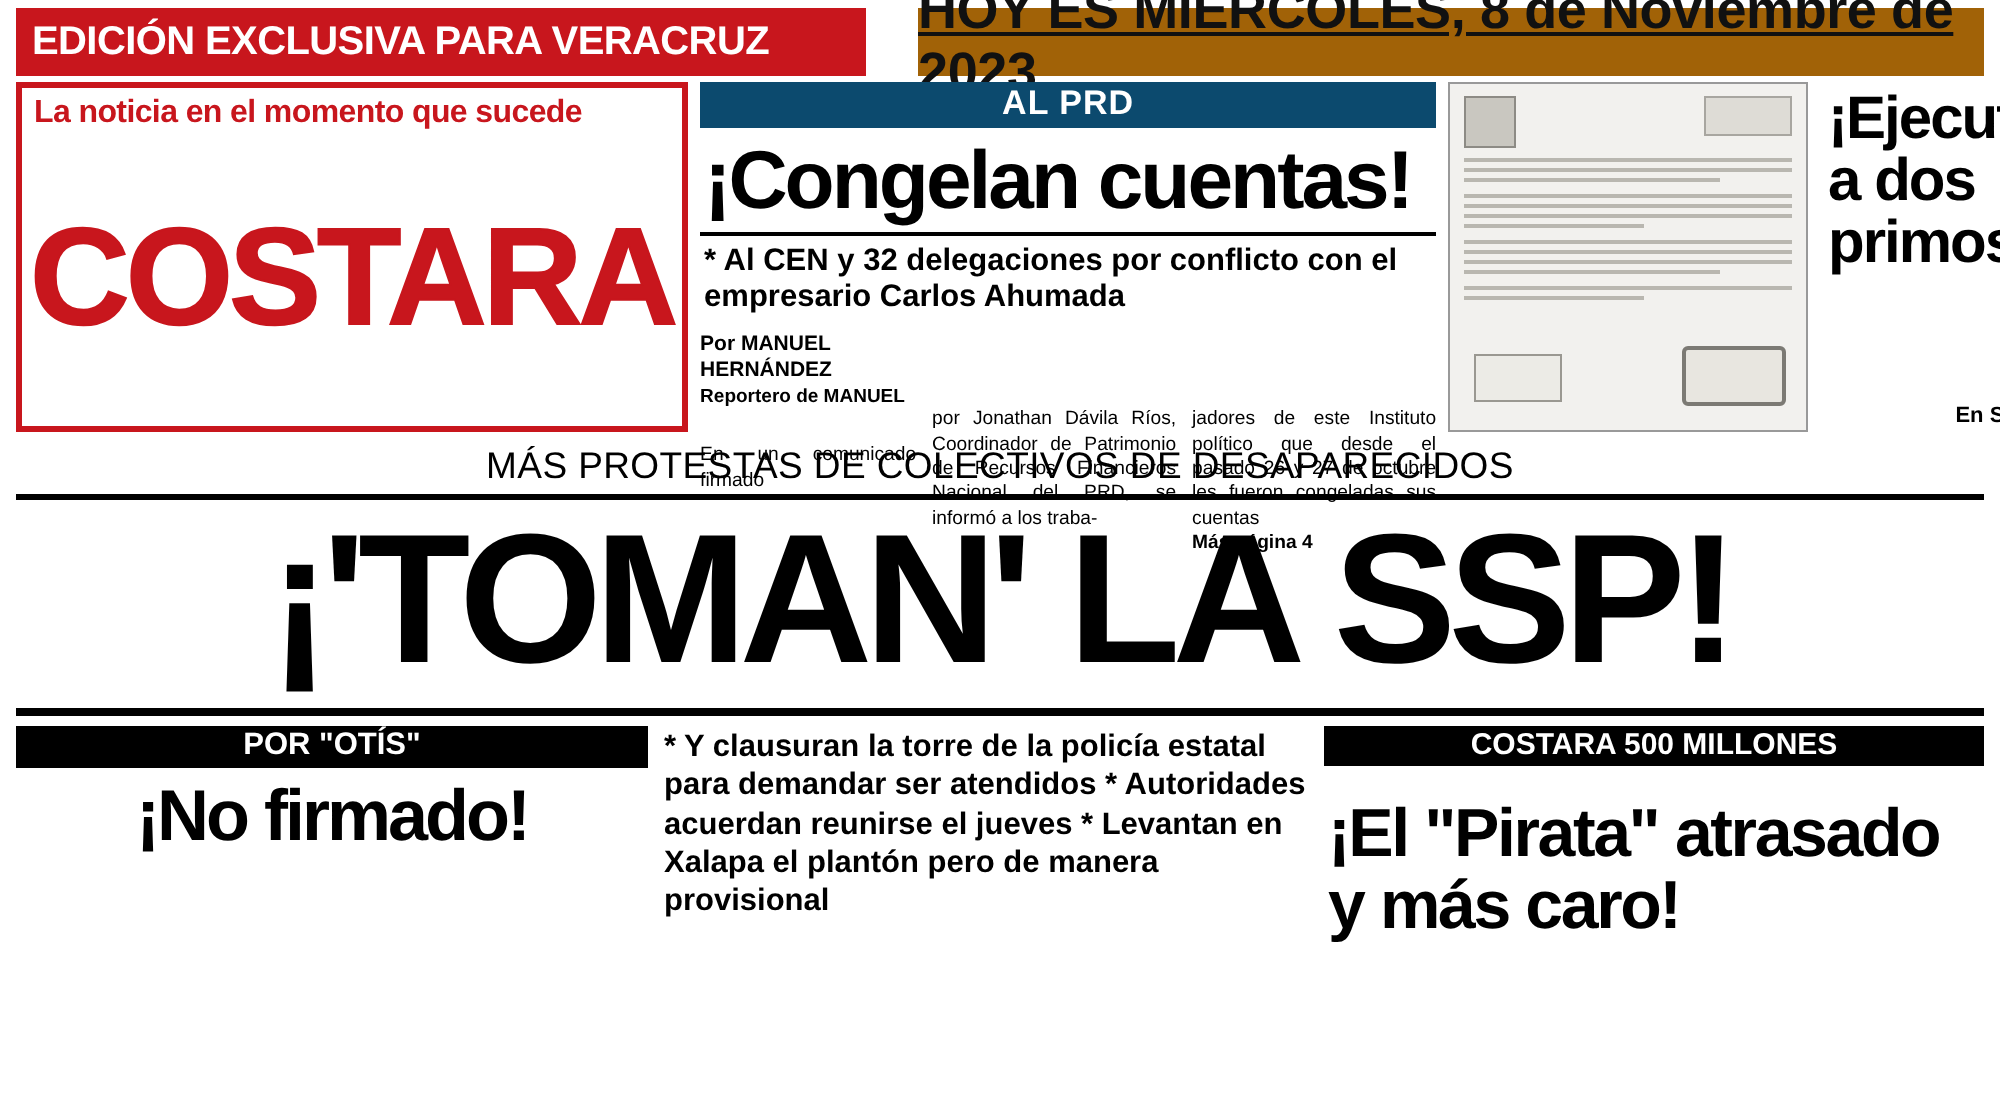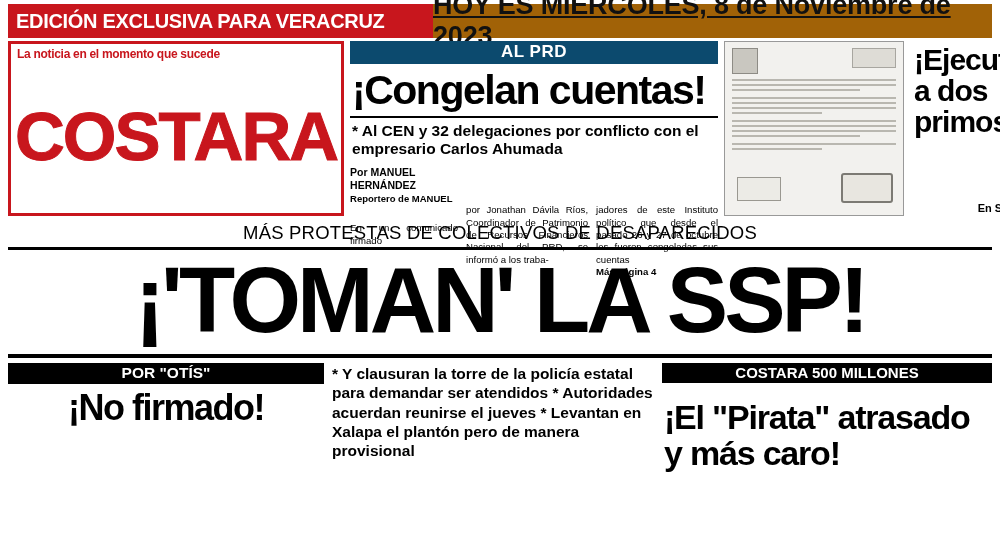--- a/index.html
+++ b/index.html
@@ -22,20 +22,21 @@
     background: #fff;
     padding: 0 8px;
   }
 
   
   .topbar {
     display: flex;
     align-items: stretch;
     height: 34px;
     margin-top: 4px;
+    gap: 26px;
   }
   .topbar-left {
     background: #c8161d;
     color: #fff;
     flex: 0 0 425px;
     display: flex;
     align-items: center;
     padding-left: 8px;
     font-weight: bold;
     font-size: 20px;
@@ -67,21 +68,21 @@
   .logo-block {
     flex: 0 0 272px;
     border: 3px solid #c8161d;
     display: flex;
     flex-direction: column;
     padding: 4px 4px 2px 4px;
   }
   .logo-tag {
     color: #c8161d;
     font-weight: bold;
-    font-size: 12px;
+    font-size: 16px;
     letter-spacing: -0.3px;
     padding-left: 2px;
     line-height: 1.1;
   }
   .logo-word {
     flex: 1;
     display: flex;
     align-items: center;
     justify-content: center;
     color: #c8161d;
@@ -329,22 +330,21 @@
     flex: 1;
     font-weight: bold;
     font-size: 12.5px;
     line-height: 1.22;
     padding: 2px 2px 0 2px;
   }
 
   .lower-center {
     flex: 0 0 326px;
     display: flex;
-    flex-direction: column;
-    align-items: flex-end;
+    flex-direction: row;
   }
   .deck-center {
     font-weight: bold;
     font-size: 15.5px;
     line-height: 1.25;
     padding: 1px 2px 5px 2px;
   }
   .photo-center {
     flex: 1;
     position: relative;

